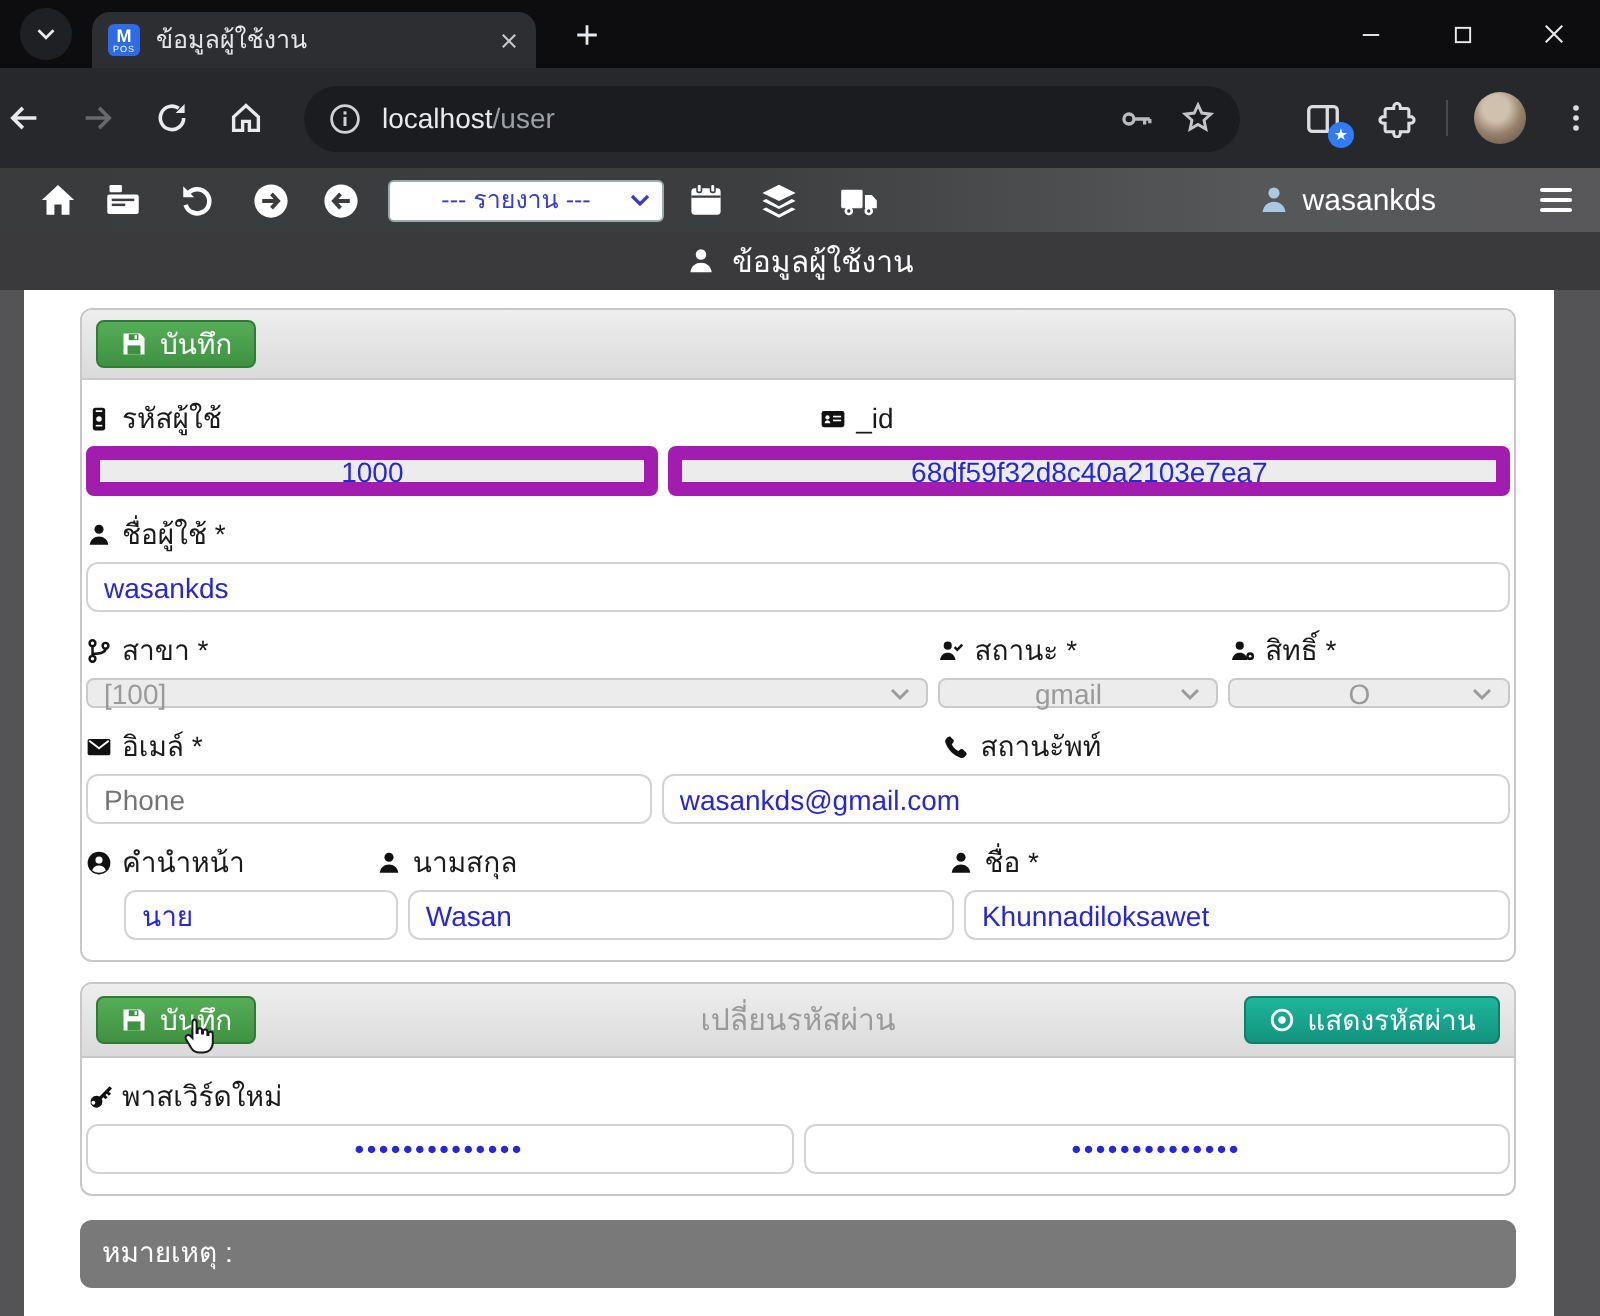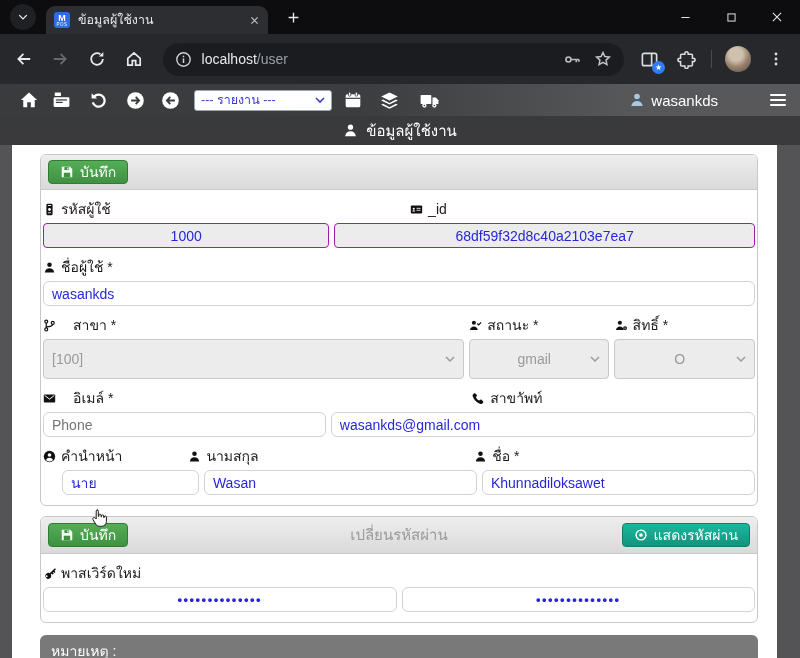--- a/index.html
+++ b/index.html
@@ -15,42 +15,42 @@
          display:flex; align-items:center; padding:0 8px; }
   .favicon { width:16px; height:16px; border-radius:3px; background:#2e6be5; color:#fff; flex:0 0 auto;
              display:flex; flex-direction:column; align-items:center; justify-content:center; overflow:hidden; }
   .favicon .l1 { font-size:9px; font-weight:bold; line-height:8px; }
   .favicon .l2 { font-size:4.5px; line-height:5px; letter-spacing:.5px; }
   .tab-title { flex:1; color:#e6e7e9; font-size:12.5px; margin-left:8px; white-space:nowrap; overflow:hidden; }
   .newtab-btn { width:26px; height:26px; margin:0 0 4px 12px; display:flex; align-items:center; justify-content:center; border-radius:50%; }
   .win-controls { position:absolute; right:0; top:0; height:34px; display:flex; }
   .win-btn { width:46px; height:34px; display:flex; align-items:center; justify-content:center; }
 
-  .addressbar { height:50px; background:#27282b; display:flex; align-items:center; padding:0 12px; flex:0 0 auto; }
+  .addressbar { height:50px; background:#27282b; display:flex; align-items:center; padding:0 0; flex:0 0 auto; }
   .nav-ico { width:24px; height:24px; display:flex; align-items:center; justify-content:center; margin-right:13px; }
   .omnibox { width:468px; height:33px; background:#1b1c1f; border-radius:17px; display:flex; align-items:center;
              padding:0 12px; margin-left:4px; }
   .omni-host { color:#e8eaed; font-size:14px; margin-left:10px; }
   .omni-path { color:#9aa0a6; font-size:14px; }
   .omni-spacer { flex:1; }
   .bar-right { margin-left:auto; display:flex; align-items:center; }
   .bar-ico { width:24px; height:24px; display:flex; align-items:center; justify-content:center; margin-left:13px; position:relative; }
   .badge { position:absolute; right:-4px; bottom:-3px; width:13px; height:13px; border-radius:50%; background:#2f7cf6;
            display:flex; align-items:center; justify-content:center; color:#fff; font-size:8px; }
   .vdivider { width:1px; height:18px; background:#4a4b4e; margin-left:13px; }
   .avatar { width:26px; height:26px; border-radius:50%; margin-left:13px;
             background:radial-gradient(circle at 42% 32%, #cfc1ae 0 28%, #97816c 55%, #564d45 100%); }
 
   
   .apptoolbar { height:32px; background:linear-gradient(90deg,#3a3b3d 0%,#3c3d3f 45%,#565759 78%,#58585a 100%);
                 display:flex; align-items:center; padding:0 14px 0 20px; flex:0 0 auto; }
   .tool-ico { display:flex; align-items:center; justify-content:center; margin-right:14px; }
   .report-select { height:21px; width:138px; background:#fff; border:1px solid #9aa; border-radius:3px;
                    display:flex; align-items:center; padding:0 6px; margin-right:12px; }
-  .report-select .txt { flex:1; color:#3b3bd0; font-size:12.5px; }
+  .report-select .txt { flex:1; text-align:center; color:#3b3bd0; font-size:12.5px; }
   .user-chip { margin-left:auto; display:flex; align-items:center; }
   .user-chip .name { color:#fff; font-size:15px; margin-left:6px; }
   .hamburger { margin-left:52px; display:flex; flex-direction:column; justify-content:center; }
   .hamburger div { width:16px; height:2.2px; background:#fff; margin:1.6px 0; border-radius:1px; }
 
   
   .pagetitle { height:29px; background:#3a3a3c; color:#fff; display:flex; align-items:center; justify-content:center; flex:0 0 auto; }
   .pagetitle .txt { font-size:15px; margin-left:8px; }
 
   
@@ -66,26 +66,26 @@
   .btn-teal  { background:linear-gradient(#1cb79c,#13937e); border:1px solid #0f7f6c; margin-left:auto; }
   .hdr-center { position:absolute; left:0; right:0; text-align:center; color:#9a9a9a; font-size:15px; pointer-events:none; }
 
   .card-body { padding:0 1px 8px; }
   .frow { display:flex; gap:5px; }
   .lrow { margin:8px 1px 3px;text-align:center; }
   .irow { margin:0 1px 2px; }
   .flabel { display:flex; align-items:center; font-size:14px; color:#1a1a1a; }
   .flabel svg { width:13px; height:13px; margin-right:5px; flex:0 0 auto; }
   .w46{width:46%;} .w54{width:54%;} .w405{width:40.5%;} .w595{width:59.5%;}
-  .w60{width:60%;gap:12px;} .w40{width:40%;} .w20{width:20%;} .w50{width:50%;}
+  .w60{width:60%;} .w40{width:40%;} .w20{width:20%;} .w50{width:50%;}
   .finput { width:100%; height:25px; border:1px solid #d3d3d3; border-radius:6px; padding:0 8px;
             font-size:14px; color:#2727d8; font-family:inherit; outline:none; background:#fff; }
-  .fdisabled { height:25px; border:1px solid #a21caf; border-radius:4px; background:#ececec; color:#2727d8;
+  .fdisabled { height:25px; border:7px solid #a21caf; border-radius:4px; background:#ececec; color:#2727d8;
                font-size:14px; display:flex; align-items:center; justify-content:center; }
-  .fselect { height:40px; border:1px solid #c9c9c9; border-radius:4px; background:#ececec; color:#9a9a9a;
+  .fselect { height:15px; border:1px solid #c9c9c9; border-radius:4px; background:#ececec; color:#9a9a9a;
              font-size:14px; display:flex; align-items:center; padding:0 8px; }
   .fselect .txt { flex:1; }
   .fselect.center .txt { text-align:center; }
   .pwd { text-align:center; letter-spacing:1.5px; font-weight:bold; font-size:13px; }
 
   .notebox { margin-top:12px; background:#79797a; border-radius:6px; color:#fff; font-size:14px;
              padding:6px 11px 8px; line-height:1.45; }
 
   .cursor { position:absolute; left:90px; top:508px; z-index:20; pointer-events:none; }
 
@@ -397,21 +397,21 @@
               <svg viewBox="0 0 16 16">
                   <rect x="1" y="3" width="14" height="10" rx="1" fill="#111"></rect>
                   <path d="M2 4.2l6 4.6 6-4.6" fill="none" stroke="#fff" stroke-width="1.2"></path>
                 </svg>
               <span>อิเมล์ *</span>
             </div>
             <div class="flabel w40">
               <svg viewBox="0 0 16 16">
                   <path d="M3.8 1.6l1.9 1.9c.4.4.5 1 .1 1.5l-1 1.4c.9 1.9 2.1 3.1 4 4l1.4-1c.5-.3 1.1-.3 1.5.1l1.9 1.9c.5.5.5 1.2 0 1.7l-1 1c-.6.6-1.4.8-2.2.6C5.8 13.2 2.3 9.7.8 5.1c-.2-.8 0-1.6.6-2.2l1-1c.5-.5 1.2-.5 1.4-.3z" fill="#111"></path>
                 </svg>
-              <span>สาขาัพท์</span>
+              <span>สถานะัพท์</span>
             </div>
           </div>
           <div class="frow irow">
             <input class="finput w40" style="width: 40%;" placeholder="Phone">
             <input class="finput w60" style="width: 60%;" value="wasankds@gmail.com">
           </div>
 
           <div class="frow lrow">
             <div class="flabel w20">
               <svg viewBox="0 0 16 16">

